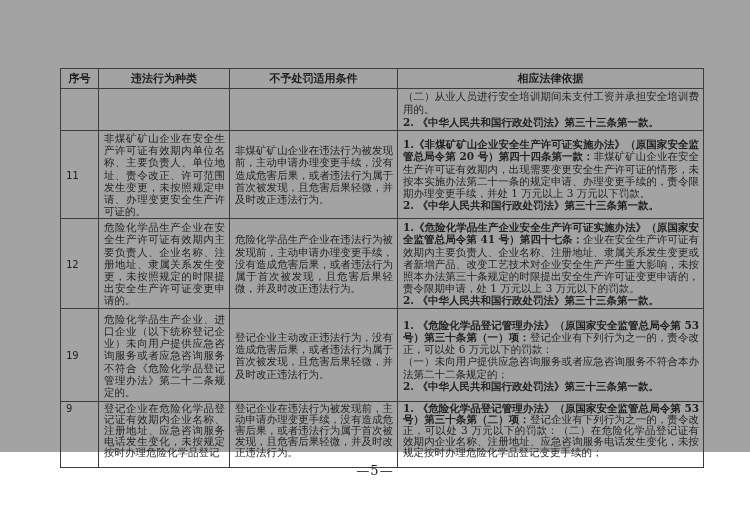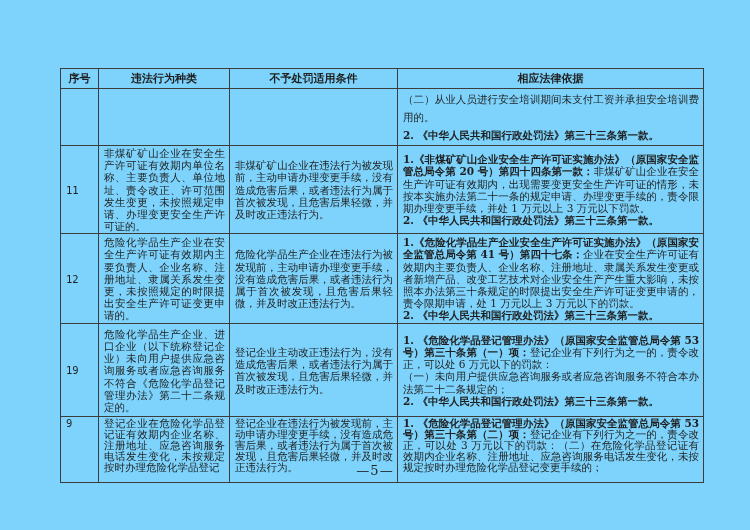--- a/index.html
+++ b/index.html
@@ -8,22 +8,22 @@
     width: 750px;
     height: 530px;
     background: #ffffff;
     overflow: hidden;
     font-family: "DejaVu Serif", "Liberation Serif", serif;
     color: #1f1f1f;
   }
   .page {
     position: relative;
     width: 750px;
-    height: 530px;
-    background: #7dd3fc;
+    height: 452px;
+    background: #a3a3a3;
   }
   table.reg {
     position: absolute;
     left: 60px;
     top: 68px;
     width: 643px;
     border-collapse: collapse;
     table-layout: fixed;
   }
   table.reg th, table.reg td {
@@ -47,21 +47,21 @@
     text-align: justify;
   }
   td.c-id {
     text-align: center;
     font-family: "DejaVu Sans Mono", "Liberation Mono", monospace;
     font-size: 10.5px;
   }
   .para { margin: 0; }
   .b { font-weight: 700; }
   
-  tr.r0 td { height: 35px; line-height: 18px; }
+  tr.r0 td { height: 35px; line-height: 13px; }
   tr.r1 td { height: 88px; }
   tr.r2 td { height: 90px; }
   tr.r3 td { height: 93px; }
   tr.r4 td { height: 66px; line-height: 11px; vertical-align: top; }
   .page-number {
     position: absolute;
     left: 0;
     top: 463px;
     width: 750px;
     text-align: center;

